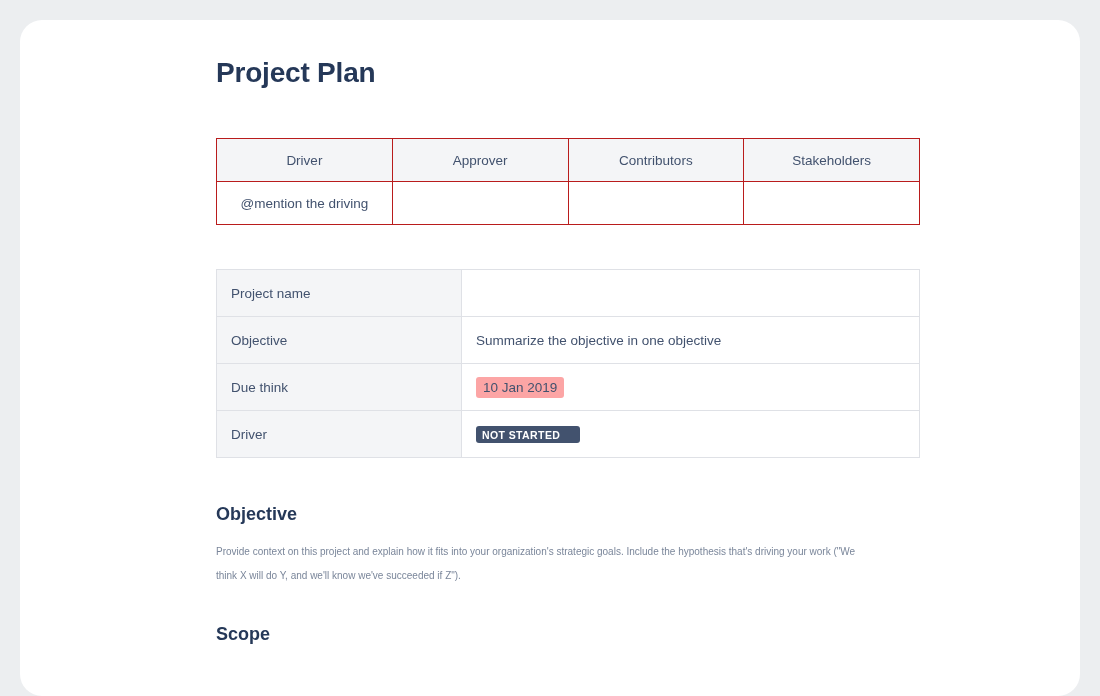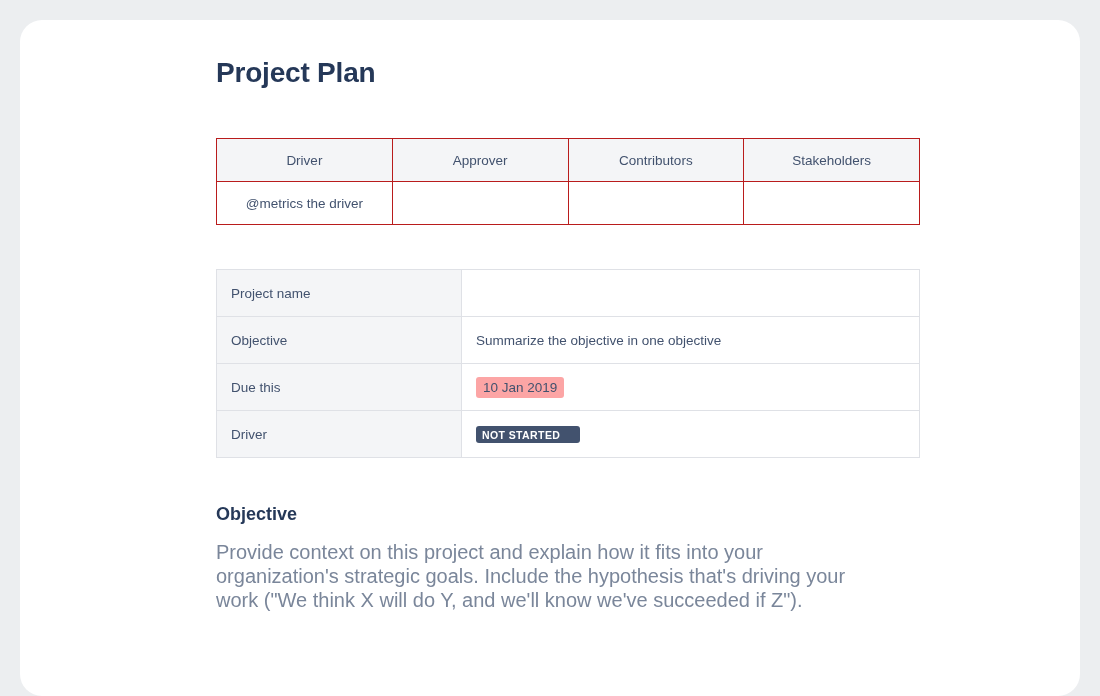--- a/index.html
+++ b/index.html
@@ -96,21 +96,21 @@
     letter-spacing: 0.4px;
   }
   h2.section {
     font-size: 18px;
     line-height: 24px;
     font-weight: bold;
     color: #253858;
     margin: 0 0 14px 0;
   }
   p.body {
-    font-size: 20px;
+    font-size: 10px;
     line-height: 24px;
     color: #7a869a;
     margin: 0 0 34px 0;
     width: 660px;
   }
 </style>
 </head>
 <body>
 
 <div class="page">
@@ -122,51 +122,52 @@
       <thead>
         <tr>
           <th class="hdr">Driver</th>
           <th class="hdr">Approver</th>
           <th class="hdr">Contributors</th>
           <th class="hdr">Stakeholders</th>
         </tr>
       </thead>
       <tbody>
         <tr>
-          <td class="placeholder">@metrics the driver</td>
+          <td class="placeholder">@mention the driving</td>
           <td></td>
           <td></td>
           <td></td>
         </tr>
       </tbody>
     </table>
 
     <table class="info">
       <tbody>
         <tr>
           <td class="label-cell">Project name</td>
           <td></td>
         </tr>
         <tr>
           <td class="label-cell">Objective</td>
           <td class="placeholder">Summarize the objective in one objective</td>
         </tr>
         <tr>
-          <td class="label-cell">Due this</td>
+          <td class="label-cell">Due think</td>
           <td>
             <span class="date-chip">10 Jan 2019</span>
           </td>
         </tr>
         <tr>
           <td class="label-cell">Driver</td>
           <td>
             <span class="status-lozenge">NOT STARTED</span>
           </td>
         </tr>
       </tbody>
     </table>
 
     <h2 class="section">Objective</h2>
     <p class="body">Provide context on this project and explain how it fits into your organization's strategic goals. Include the hypothesis that's driving your work ("We think X will do Y, and we'll know we've succeeded if Z").</p>
 
+    <h2 class="section">Scope</h2>
 
   </div>
 </div>
 
 </body></html>

